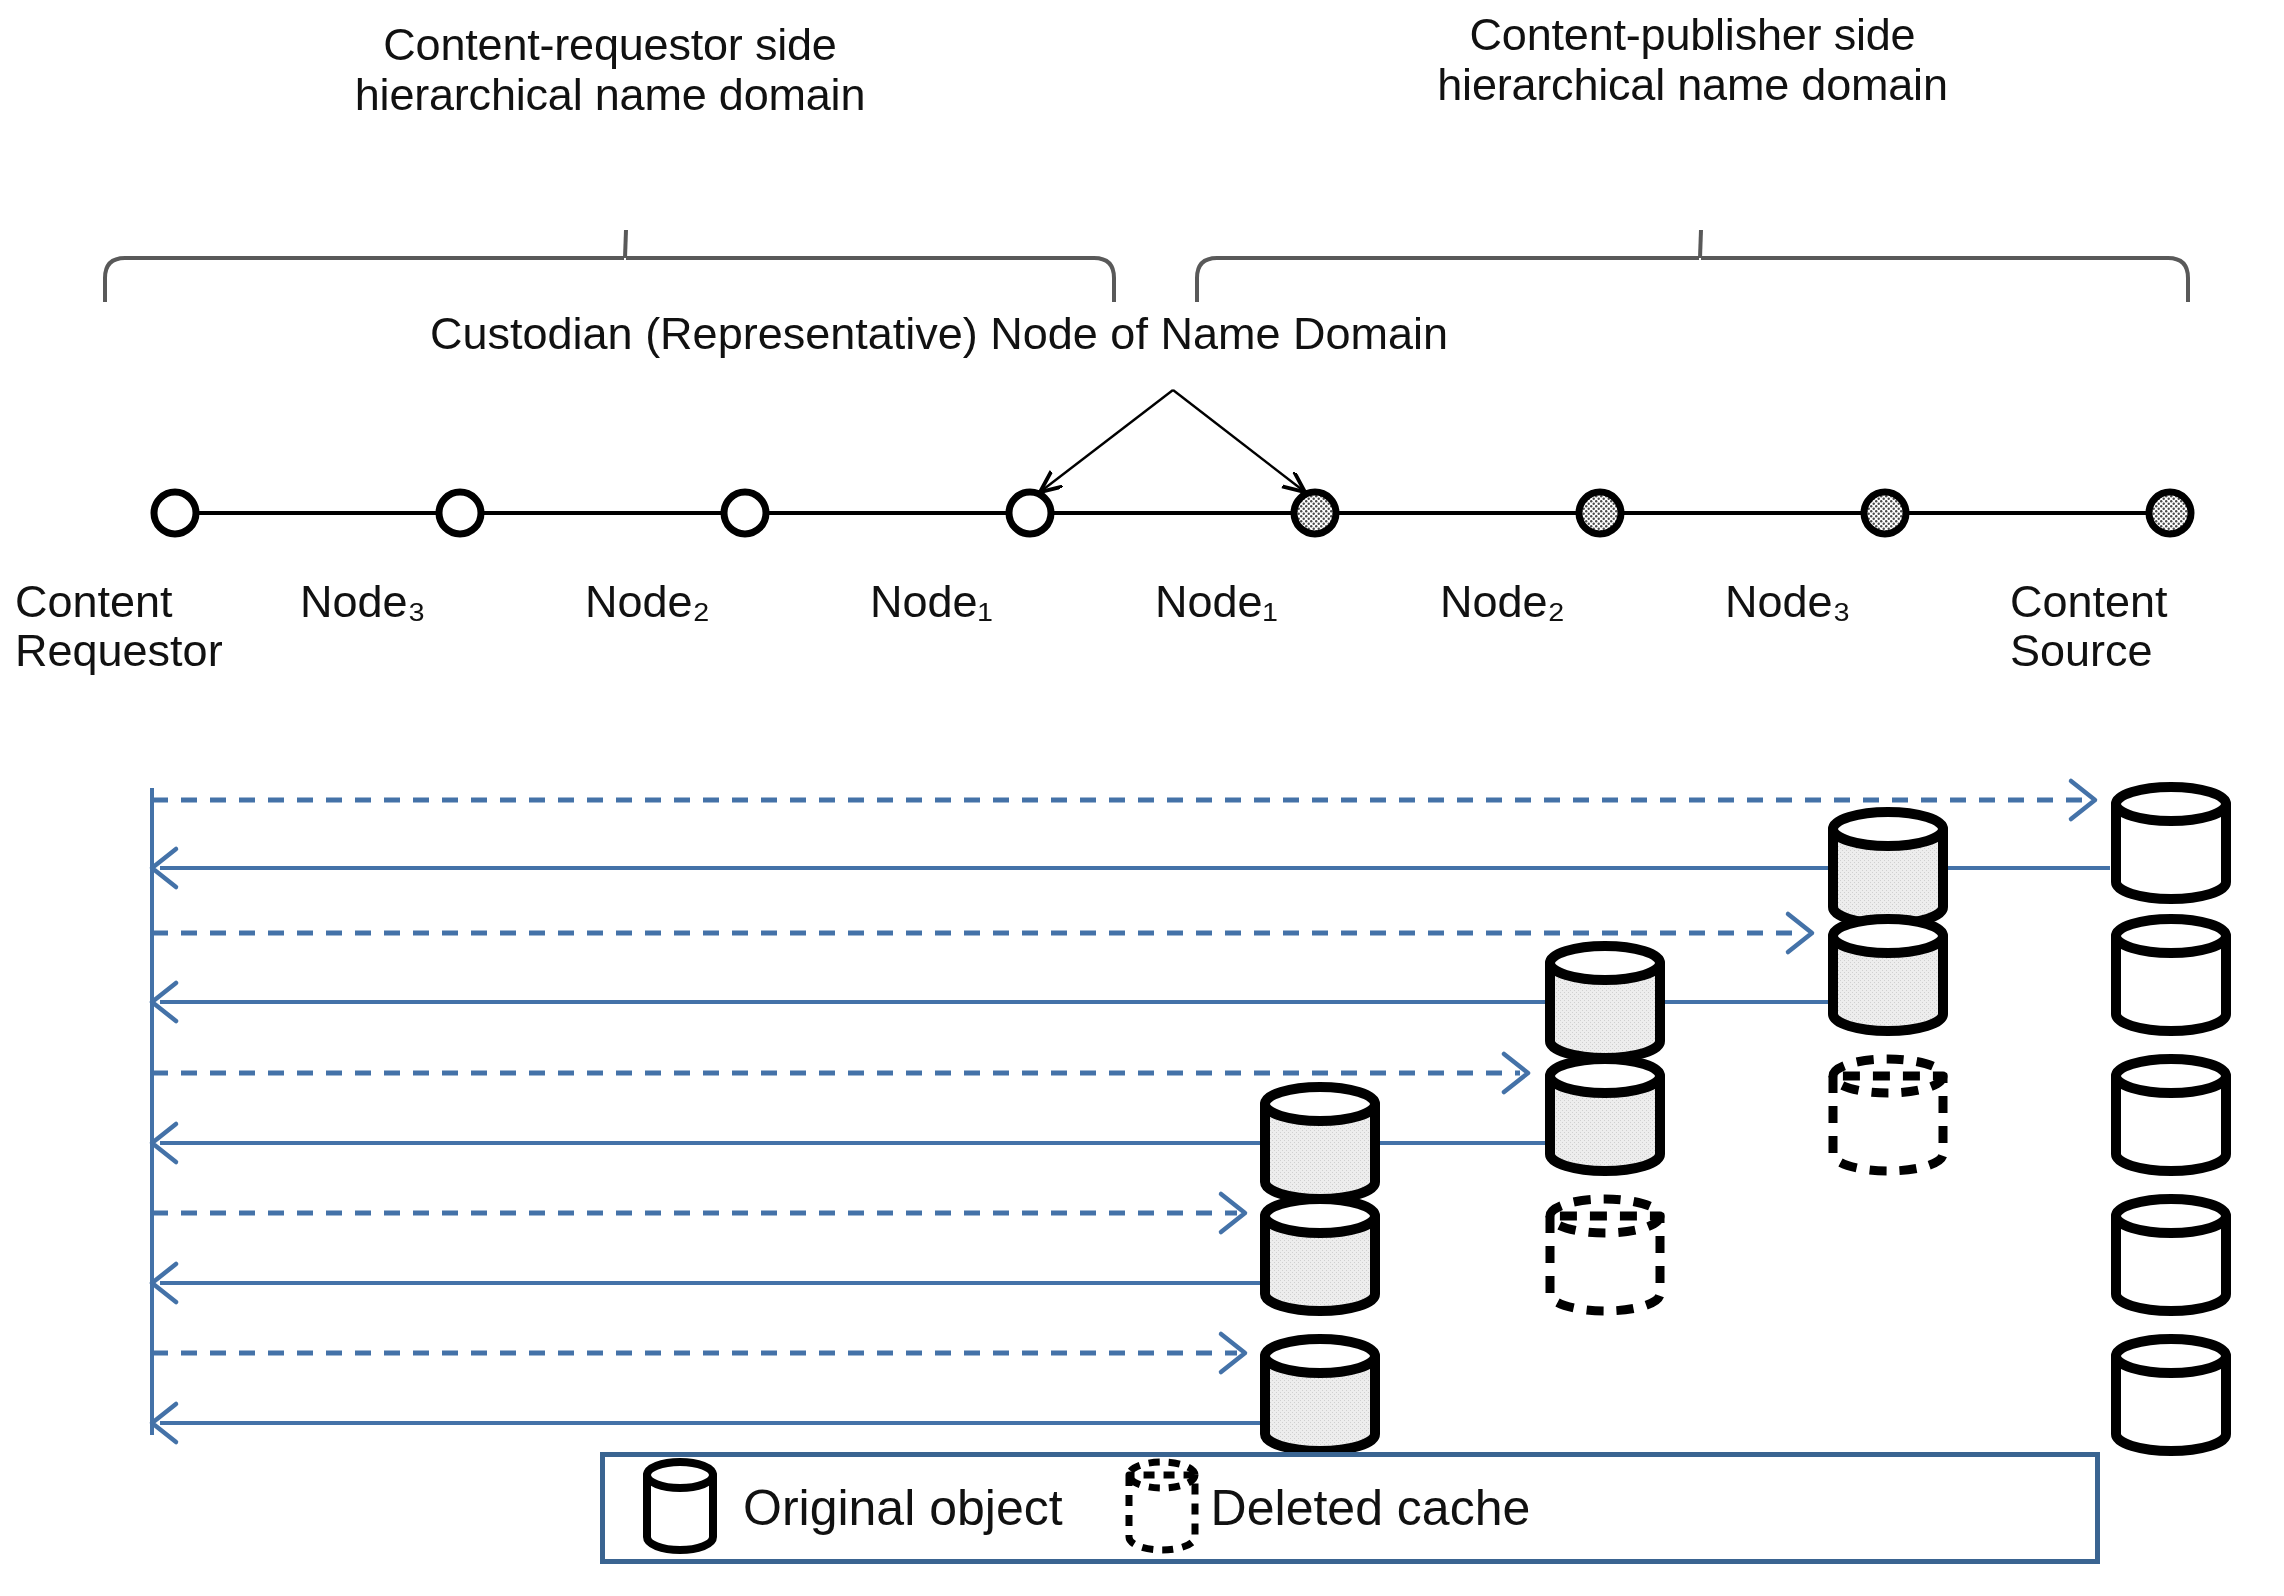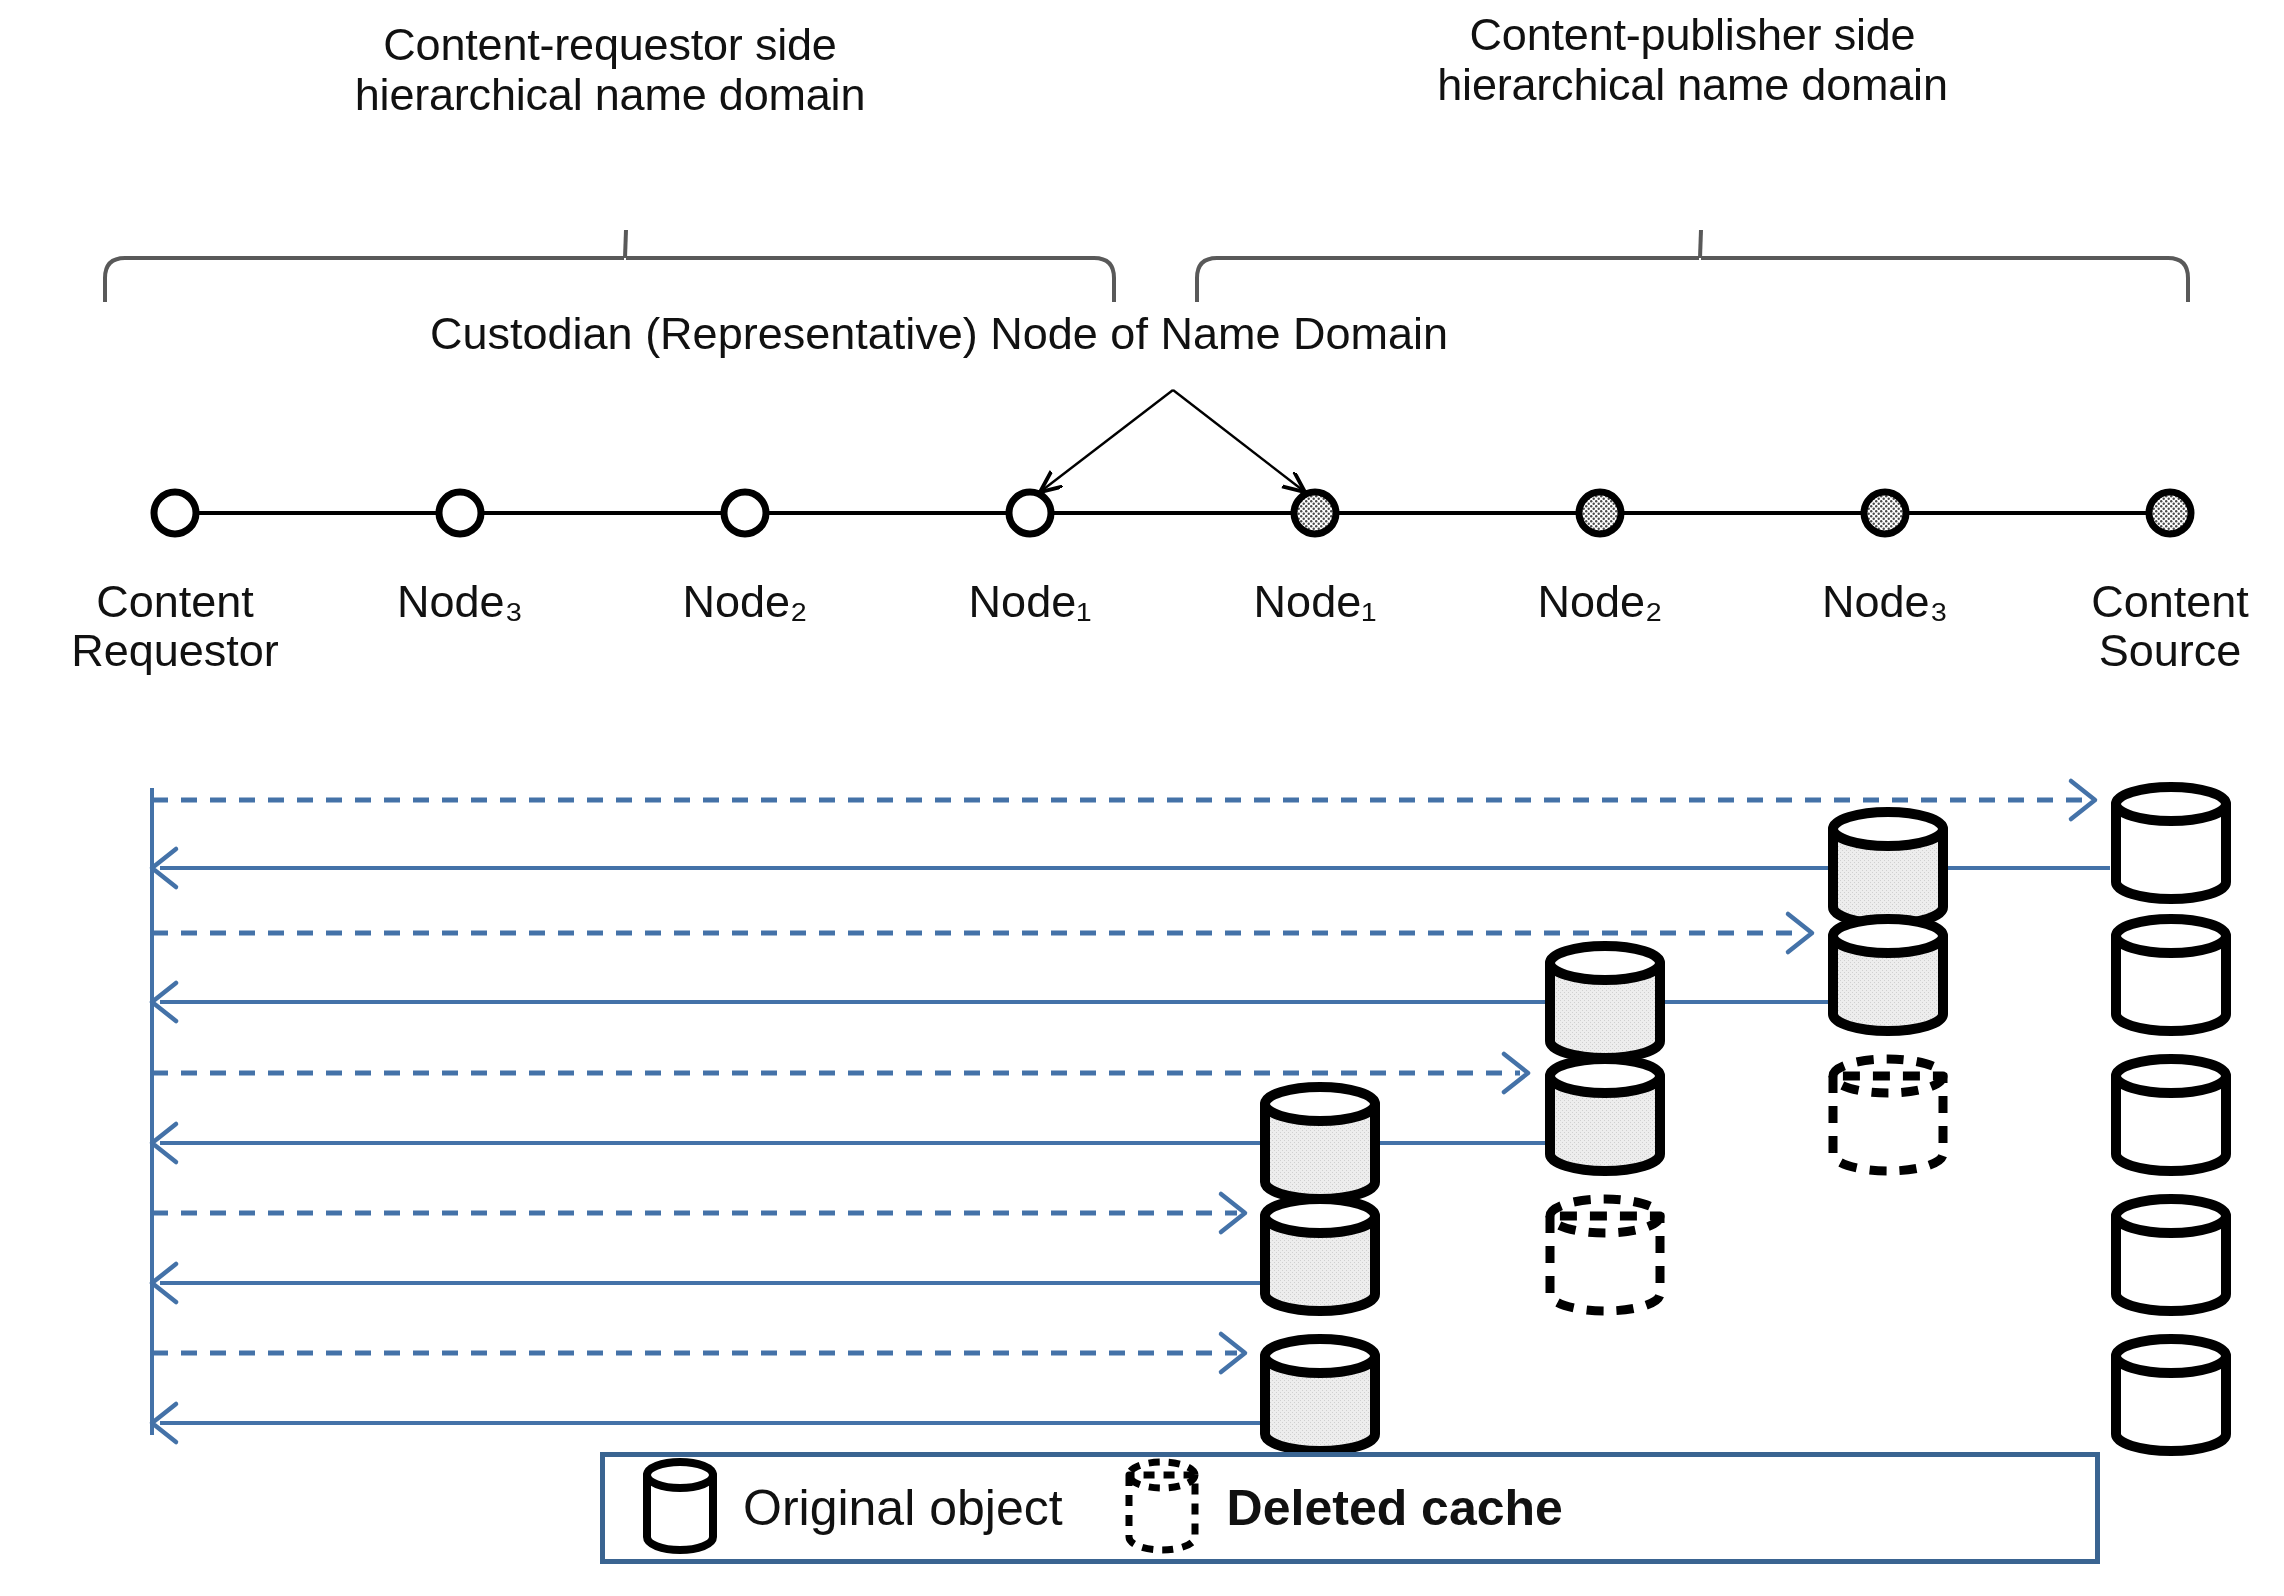--- a/index.html
+++ b/index.html
@@ -2,21 +2,21 @@
 <html><head>
 <meta charset="utf-8">
 <style>
   html,body{margin:0;padding:0;background:#ffffff;}
   body{width:2284px;height:1596px;position:relative;overflow:hidden;
        font-family:"Liberation Sans", sans-serif;color:#000;}
   #stage{position:absolute;left:0;top:0;width:2284px;height:1596px;}
   .hdr{position:absolute;text-align:center;font-size:45px;line-height:1.12;
        letter-spacing:-0.2px;color:#111;white-space:pre-line;}
   .custodian{position:absolute;font-size:45px;color:#111;white-space:nowrap;}
-  .nodelabel{position:absolute;text-align:center;font-size:45px;line-height:1.08;
+  .nodelabel{position:absolute;text-align:left;font-size:45px;line-height:1.08;
              color:#111;white-space:pre-line;}
   svg{position:absolute;left:0;top:0;overflow:visible;}
   .legendbox{position:absolute;box-sizing:border-box;border:5px solid #3A6491;
              background:#fff;display:flex;align-items:center;}
   .legitem{display:flex;align-items:center;}
   .legtext{font-size:50px;color:#111;white-space:nowrap;}
 </style>
 </head>
 <body>
 
@@ -163,17 +163,17 @@
         </div>
         <div class="legtext" style="margin-left: 18px;">Original object</div>
       </div>
       <div class="legitem" style="margin-left: 58px;">
         <div style="width: 86px; height: 86px; position: relative;">
           <svg width="86" height="86" viewBox="0 0 86 86" style="position:absolute;left:0;top:0;">
             <path d="M 8 10 L 8 72 A 33 13 0 0 0 74 72 L 74 10 Z" fill="none" stroke="#000" stroke-width="7" stroke-linejoin="round" stroke-dasharray="11 9"></path>
             <ellipse cx="41" cy="10" rx="33" ry="13" fill="none" stroke="#000" stroke-width="7" stroke-dasharray="11 9"></ellipse>
           </svg>
         </div>
-        <div class="legtext" style="margin-left: 20px; font-weight: bold;">Deleted cache</div>
+        <div class="legtext" style="margin-left: 4px;">Deleted cache</div>
       </div>
     </div>
 
 </div>
 
 </body></html>

